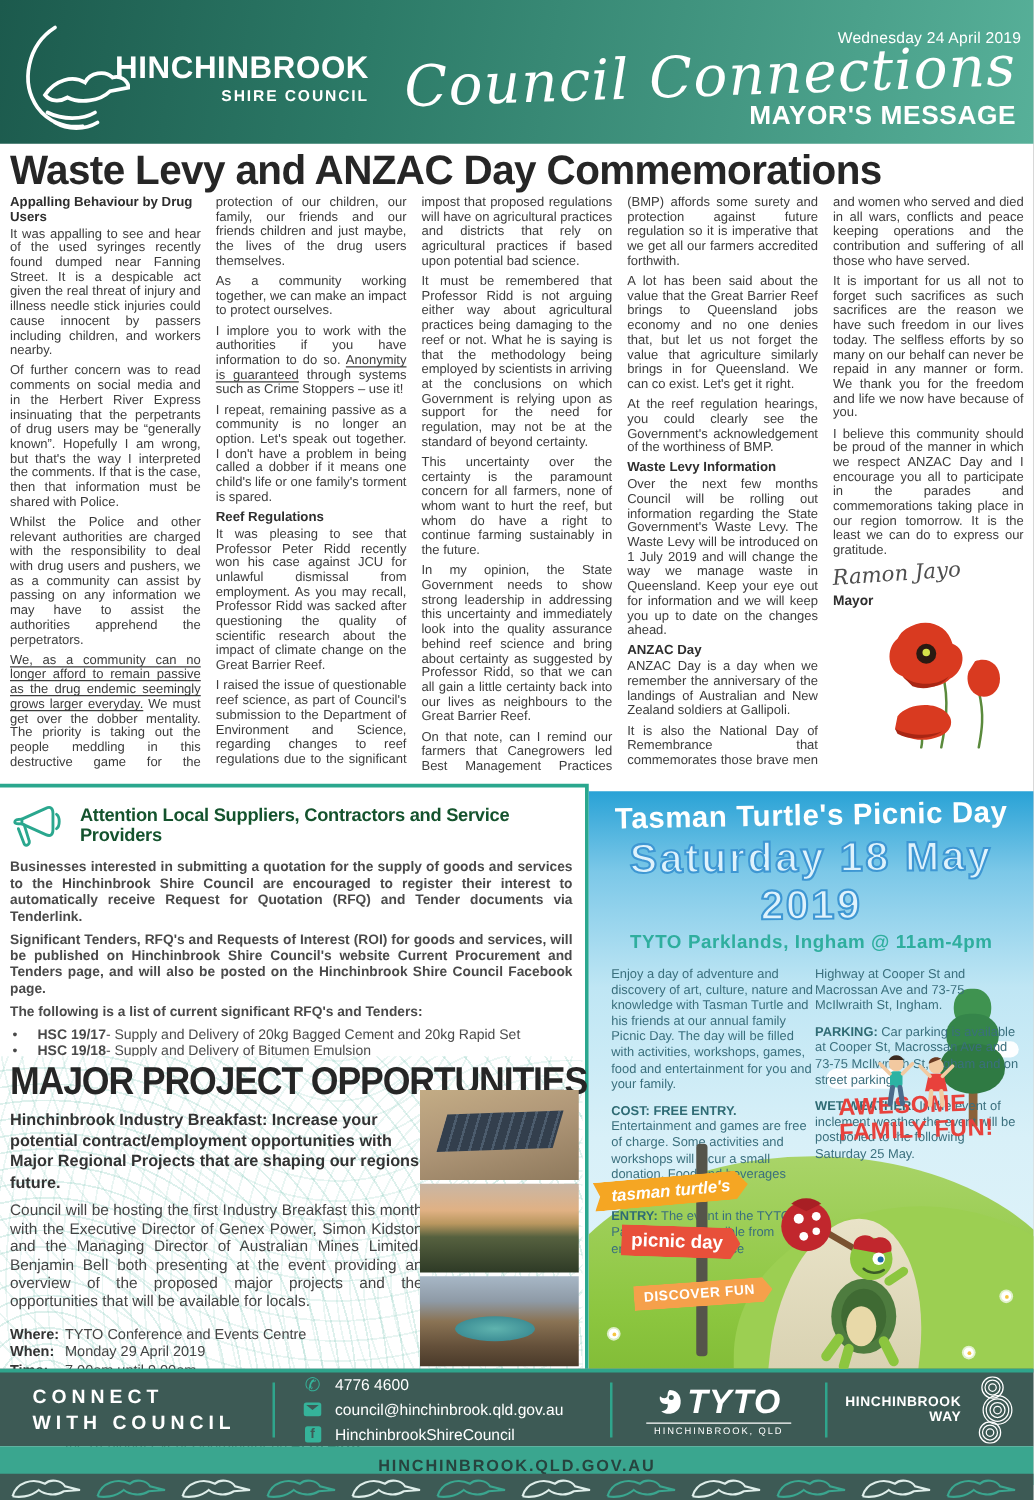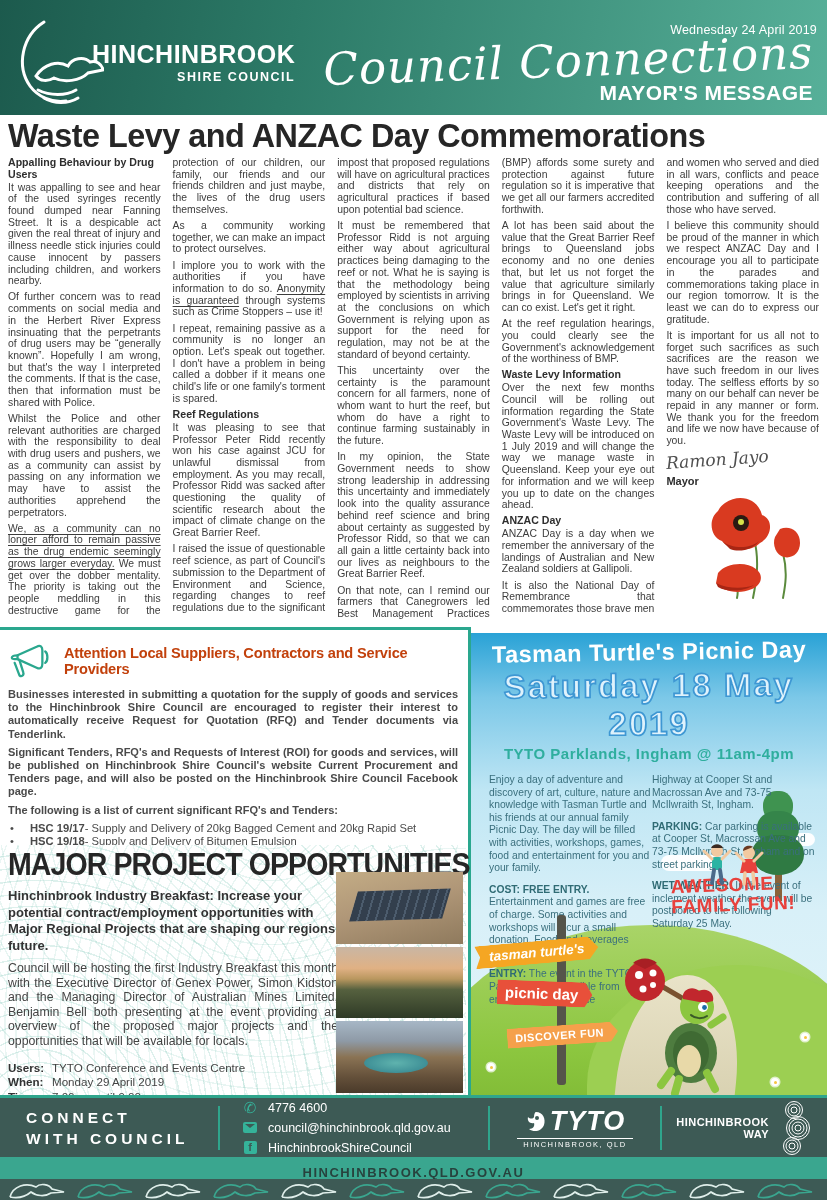--- a/index.html
+++ b/index.html
@@ -35,21 +35,21 @@
   .sig-role { font-size:11px; font-weight:bold; color:#2e2e2e; margin-bottom:4px; }
   .poppies { display:block; margin:0 auto; }
 
   
   .hr-teal { position:absolute; left:0; top:627px; width:468px; height:3px; background:#2aa78e; }
   .vr-teal { position:absolute; left:468px; top:627px; width:3px; height:468px; background:#2aa78e; }
 
   
   .suppliers { position:absolute; left:0; top:633px; width:466px; height:212px; padding:6px 8px 0 8px; background:#fff; }
   .sup-head { display:flex; align-items:center; gap:12px; margin:2px 0 7px; }
-  .sup-head h3 { font-size:14.6px; color:#c2410c; letter-spacing:-.2px; }
+  .sup-head h3 { font-size:14.6px; color:#14532d; letter-spacing:-.2px; }
   .suppliers p { font-size:11px; color:#4a4a4a; line-height:13.2px; text-align:justify; margin-bottom:5px;font-weight:bold; }
   .suppliers ul { list-style:none; margin:0 0 4px 2px; }
   .suppliers li { font-size:11.2px; color:#4a4a4a; line-height:13.6px; display:flex; }
   .suppliers li .dot { width:20px; }
   .offers { font-size:11.2px; color:#4a4a4a; }
 
   
   .major { position:absolute; left:0; top:845px; width:466px; height:250px; padding:2px 0 0 8px;
     background-color:#fff;
     background-image:
@@ -184,22 +184,22 @@
       <p><span>This uncertainty over the certainty is the paramount concern for all farmers, none of whom want to hurt the reef, but whom do have a right to continue farming sustainably in the future.</span></p>
       <p><span>In my opinion, the State Government needs to show strong leadership in addressing this uncertainty and immediately look into the quality assurance behind reef science and bring about certainty as suggested by Professor Ridd, so that we can all gain a little certainty back into our lives as neighbours to the Great Barrier Reef.</span></p>
       <p><span>On that note, can I remind our farmers that Canegrowers led Best Management Practices (BMP) affords some surety and protection against future regulation so it is imperative that we get all our farmers accredited forthwith.</span></p>
       <p><span>A lot has been said about the value that the Great Barrier Reef brings to Queensland jobs economy and no one denies that, but let us not forget the value that agriculture similarly brings in for Queensland. We can co exist. Let's get it right.</span></p>
       <p><span>At the reef regulation hearings, you could clearly see the Government's acknowledgement of the worthiness of BMP.</span></p>
       <h4><span>Waste Levy Information</span></h4>
       <p><span>Over the next few months Council will be rolling out information regarding the State Government's Waste Levy. The Waste Levy will be introduced on 1 July 2019 and will change the way we manage waste in Queensland. Keep your eye out for information and we will keep you up to date on the changes ahead.</span></p>
       <h4><span>ANZAC Day</span></h4>
       <p><span>ANZAC Day is a day when we remember the anniversary of the landings of Australian and New Zealand soldiers at Gallipoli.</span></p>
       <p><span>It is also the National Day of Remembrance that commemorates those brave men and women who served and died in all wars, conflicts and peace keeping operations and the contribution and suffering of all those who have served.</span></p>
+      <p><span>It is important for us all not to forget such sacrifices as such sacrifices are the reason we have such freedom in our lives today. The selfless efforts by so many on our behalf can never be repaid in any manner or form. We thank you for the freedom and life we now have because of you.</span></p>
       <p><span>I believe this community should be proud of the manner in which we respect ANZAC Day and I encourage you all to participate in the parades and commemorations taking place in our region tomorrow. It is the least we can do to express our gratitude.</span></p>
-      <p><span>It is important for us all not to forget such sacrifices as such sacrifices are the reason we have such freedom in our lives today. The selfless efforts by so many on our behalf can never be repaid in any manner or form. We thank you for the freedom and life we now have because of you.</span></p>
       <div id="sig-block">
       <div class="sig-name">Ramon Jayo</div>
       <div class="sig-role">Mayor</div>
       <svg class="poppies" width="125" height="108" viewBox="0 0 125 108">
         <g fill="none" stroke="#5a8a3c" stroke-width="2" stroke-linecap="round">
           <path d="M74,48 C80,70 76,92 73,107"></path>
           <path d="M103,62 C108,82 105,96 103,107"></path>
           <path d="M56,92 C58,98 58,103 57,107"></path>
         </g>
         <g>
@@ -253,21 +253,21 @@
     <p class="offers"><span>Offers for the above Tenders must be submitted by </span><b>2.00pm Wednesday 15 May 2019</b><span>.</span></p>
   </div>
 
   <div class="major">
     <h2>MAJOR PROJECT OPPORTUNITIES</h2>
     <div class="major-left">
       <p class="major-intro">Hinchinbrook Industry Breakfast: Increase your potential contract/employment opportunities with Major Regional Projects that are shaping our regions future.</p>
       <p class="major-body">Council will be hosting the first Industry Breakfast this month with the Executive Director of Genex Power, Simon Kidston and the Managing Director of Australian Mines Limited, Benjamin Bell both presenting at the event providing an overview of the proposed major projects and the opportunities that will be available for locals.</p>
       <div id="detail-rows">
           <div class="detail-row">
-            <b class="lbl">Users:</b>
+            <b class="lbl">Where:</b>
             <span>TYTO Conference and Events Centre</span>
           </div>
           <div class="detail-row">
             <b class="lbl">When:</b>
             <span>Monday 29 April 2019</span>
           </div>
           <div class="detail-row">
             <b class="lbl">Time:</b>
             <span>7.00am until 9.00am</span>
           </div>

